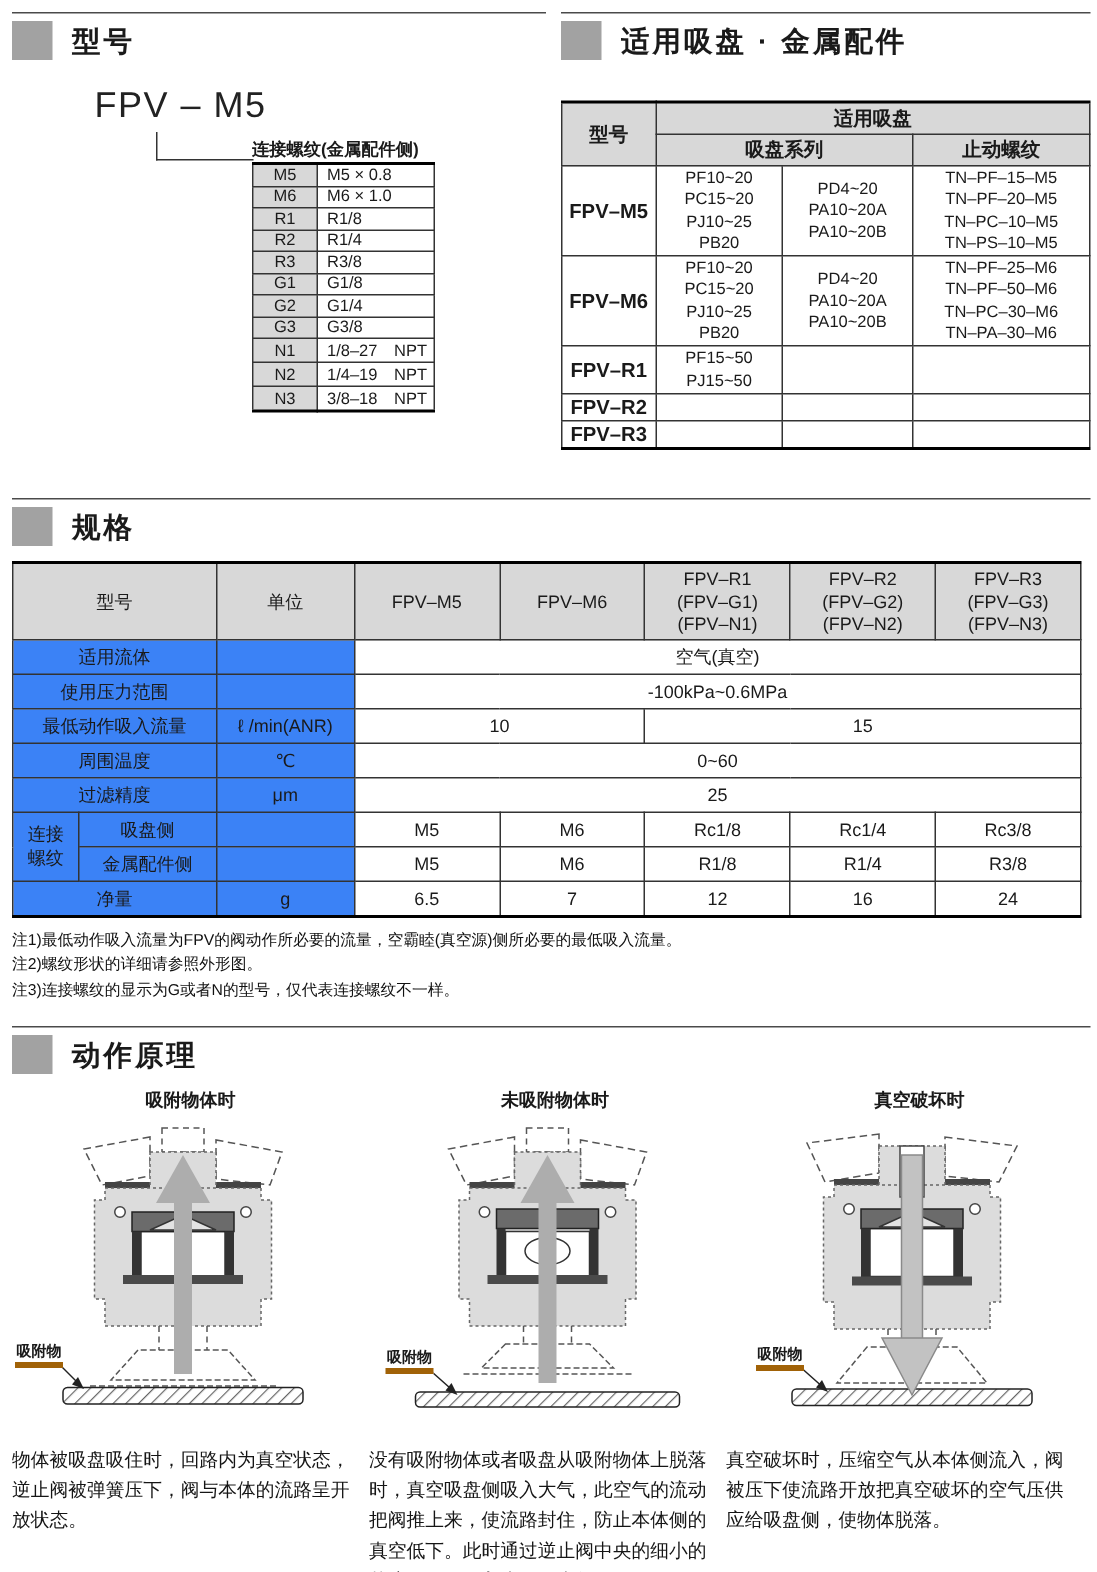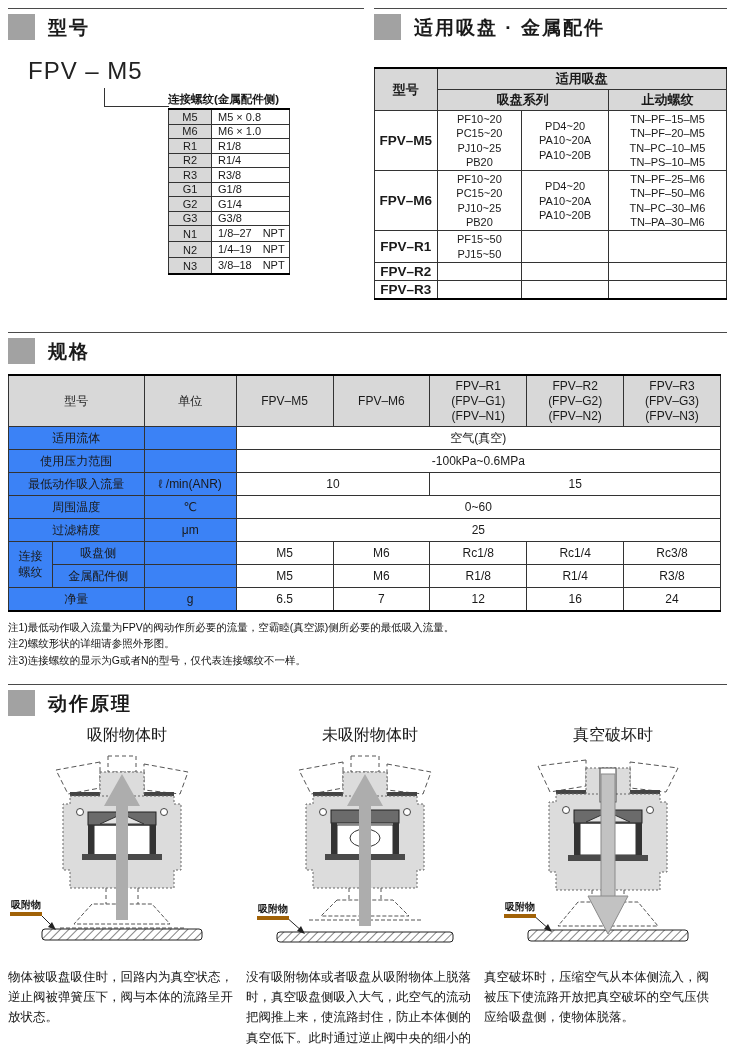--- a/index.html
+++ b/index.html
@@ -10,21 +10,21 @@
   
   .sec-head{border-top:1px solid #4a4a4a;display:flex;align-items:flex-start;gap:13px;padding-top:5px;}
   .sq{width:27px;height:26px;background:#a2a2a2;flex:0 0 auto;}
   .sec-title{font-size:19px;font-weight:bold;letter-spacing:2px;padding-top:1px;}
 
   
   .top-row{display:flex;height:302px;}
   .top-left{width:358px;position:relative;}
   .top-right{flex:1;margin-left:10px;}
 
-  .model-code{font-size:24px;font-weight:normal;letter-spacing:1px;margin:16px 0 0 20px;color:#222;}
+  .model-code{font-size:24px;font-weight:normal;letter-spacing:1px;margin:16px 0 0 55px;color:#222;}
   .bracket{position:absolute;left:96px;top:80px;width:64px;height:18px;
            border-left:1px solid #333;border-bottom:1px solid #333;}
   .thread-caption{position:absolute;left:160px;top:84px;font-size:11.5px;font-weight:bold;}
   table{border-collapse:collapse;}
   .thread-table{position:absolute;left:160px;top:100px;width:122px;font-size:11px;
                 border-top:2px solid #000;border-bottom:2px solid #000;}
   .thread-table td{border:1px solid #333;height:13.5px;padding:0 4px;}
   .thread-table td.code{background:#d8d8d8;text-align:center;width:34px;}
   .thread-table td.val{padding-left:6px;}
 
@@ -45,21 +45,21 @@
   .specs-table .lab{background:#3b82f6;}
   .specs-table td{height:20px;}
   .specs-table tr.head th{height:48px;line-height:1.25;}
   .notes{margin-top:7px;font-size:10.5px;line-height:1.55;color:#111;}
 
   
   .principle{margin-top:16px;}
   .diag-row{display:flex;margin-top:6px;}
   .diag-col{width:238px;position:relative;}
   .diag-col + .diag-col{margin-left:5px;}
-  .diag-title{text-align:center;font-size:16px;font-weight:normal;margin:2px 0 2px 0;}
+  .diag-title{text-align:center;font-size:12px;font-weight:bold;margin:2px 0 2px 0;}
   .fig{position:relative;width:238px;height:198px;}
   .fig svg{position:absolute;left:4px;top:0;}
   .wp-label{position:absolute;font-size:10px;font-weight:bold;border-bottom:4px solid #a16207;
             padding:0 1px 0 1px;background:#fff;}
   .cap-row{display:flex;margin-top:21px;}
   .cap{width:230px;font-size:12.5px;line-height:1.62;color:#151515;}
   .cap + .cap{margin-left:8px;}
 </style>
 </head>
 <body>

